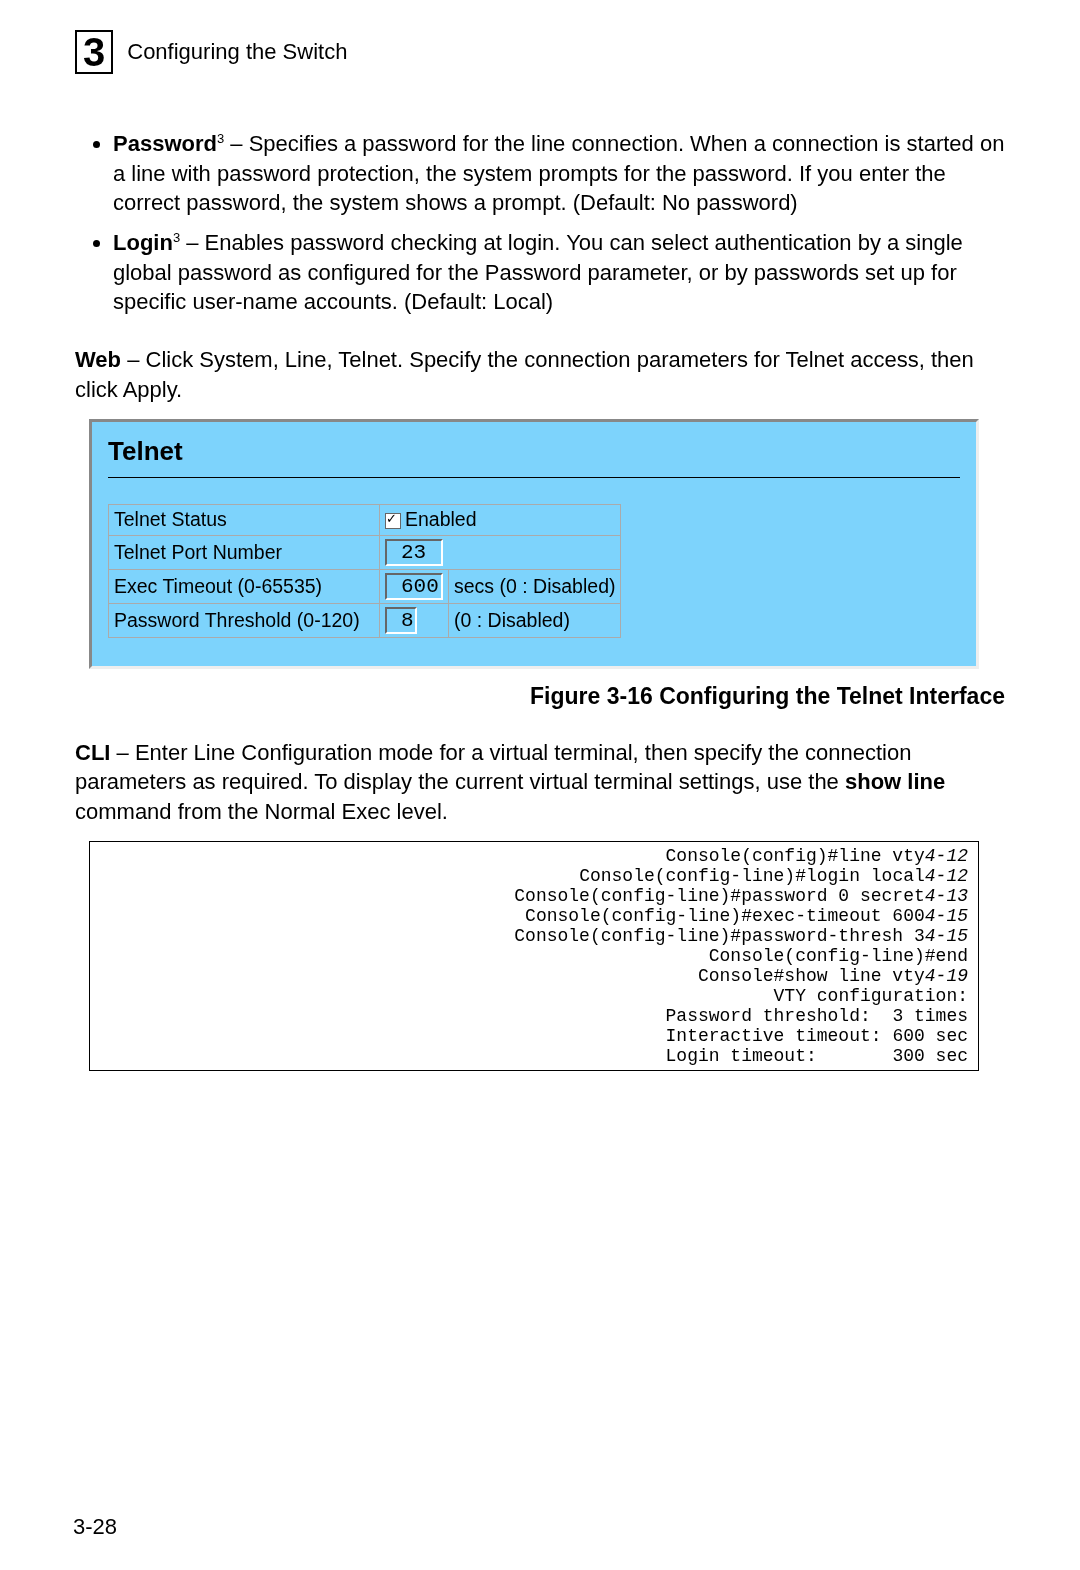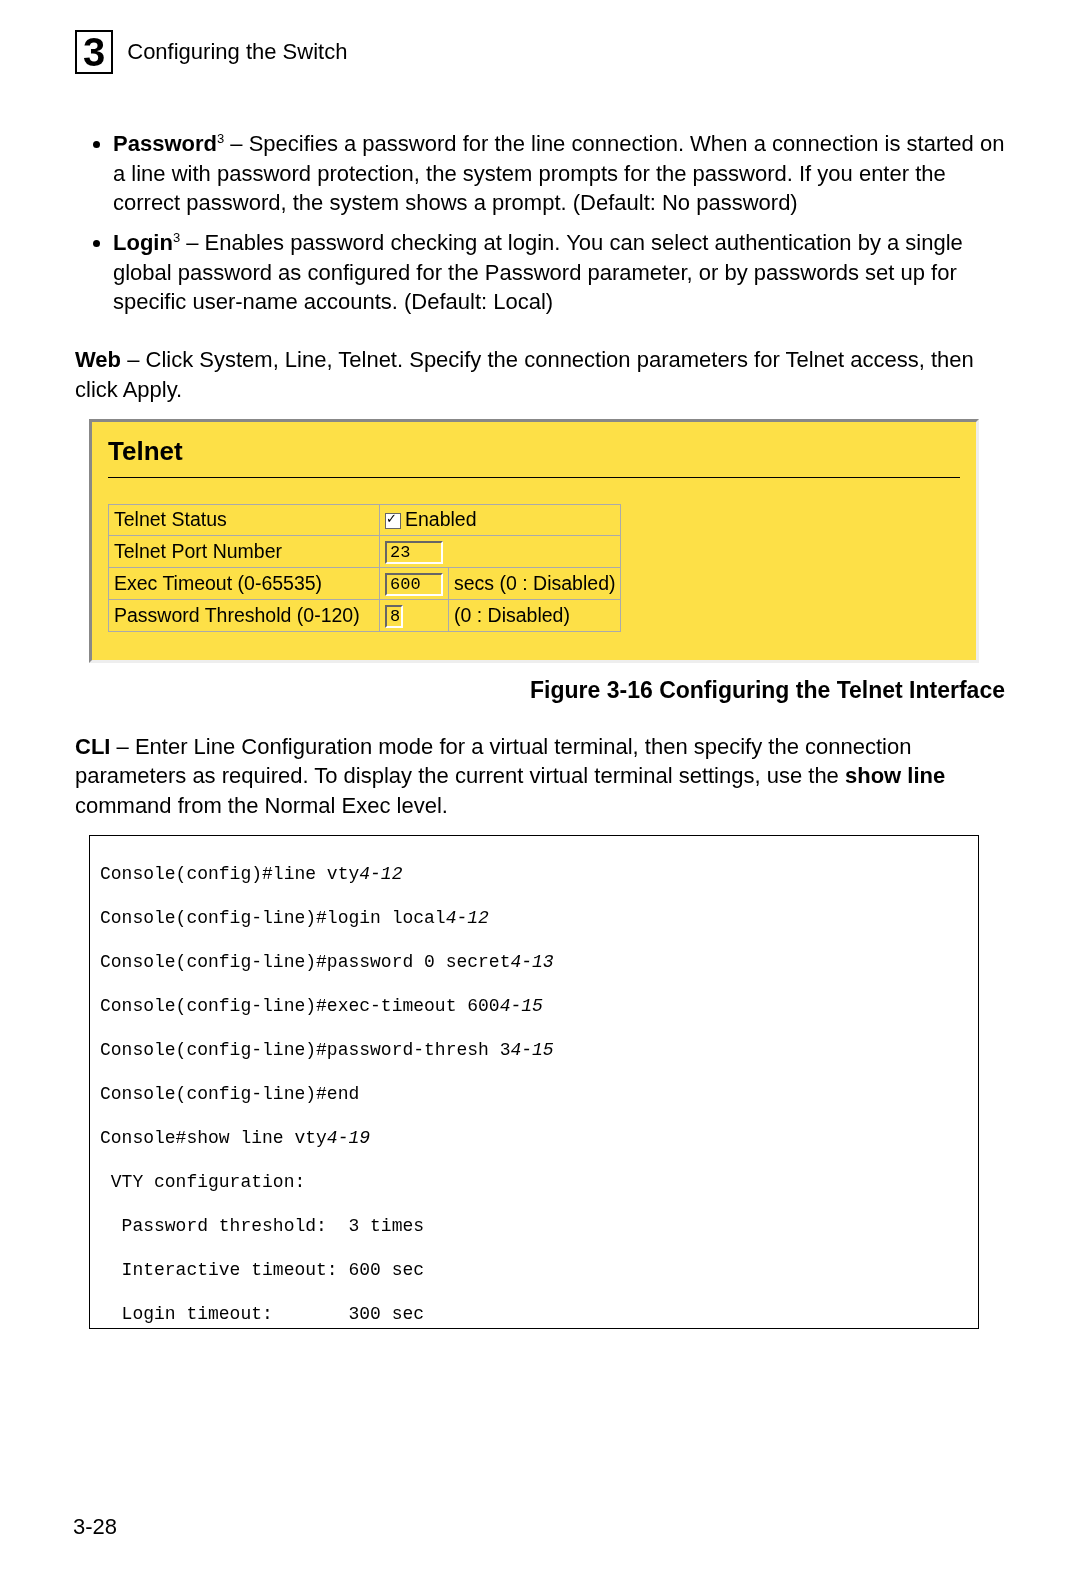--- a/index.html
+++ b/index.html
@@ -58,21 +58,21 @@
   .bold { font-weight: bold; }
   .figure-frame {
     border-top: 3.5px solid #888;
     border-left: 3.5px solid #888;
     border-right: 3.5px solid #eee;
     border-bottom: 3.5px solid #eee;
     padding: 14px 16px 28px 16px;
     margin: 10px 0 12px 14px;
     width: 890px;
     box-sizing: border-box;
-    background: #fde047;
+    background: #7dd3fc;
   }
   .figure-title {
     font-size: 26px;
     font-weight: bold;
     font-family: Arial, Helvetica, sans-serif;
     margin-bottom: 10px;
   }
   .figure-hr {
     border: none;
     border-top: 1px solid #000;
@@ -86,24 +86,24 @@
   table.form-tbl td {
     border: 1px solid #aaa;
     padding: 3px 5px;
     vertical-align: middle;
     height: 24px;
     white-space: nowrap;
   }
   .col-lbl { width: 260px; }
   .col-val { width: 82px; }
   .col-hint { width: 190px; }
-  .fld   { font-family: "Courier New", monospace; font-size: 17px;
+  .fld   { font-family: "Courier New", monospace; font-size: 21px;
            border-top: 2px solid #666; border-left: 2px solid #666;
            border-right: 2px solid #fff; border-bottom: 2px solid #fff;
-           display: inline-block; width: 58px; padding: 0 3px; box-sizing:border-box;}
+           display: inline-block; width: 58px; padding: 0 14px; box-sizing:border-box;}
   .fld-sm { width: 18px; }
   .chk {
     display:inline-block; width:14px; height:14px; border:1px solid #666;
     vertical-align:middle; margin-right:4px; position:relative;
     background:#fff;
   }
   .chk::after{
     content:"✓"; font-size:13px; position:absolute; top:-3px; left:0;
   }
   .fig-caption {
@@ -115,21 +115,21 @@
   }
   .console-box {
     border: 1px solid #000;
     font-family: "Courier New", monospace;
     font-size: 18px;
     padding: 4px 10px;
     margin: 6px 0 0 14px;
     width: 890px;
     box-sizing: border-box;
   }
-  .console-row { display:flex; justify-content:flex-start;margin-top:24px; }
+  .console-row { display:flex; justify-content:flex-end; }
   .ref { font-style: italic; }
   .footnote-rule {
     border: none;
     border-top: 1.5px solid #000;
     width: 390px;
     margin: 0;
   }
   .footnote-block {
     position: absolute;
     bottom: 78px;

